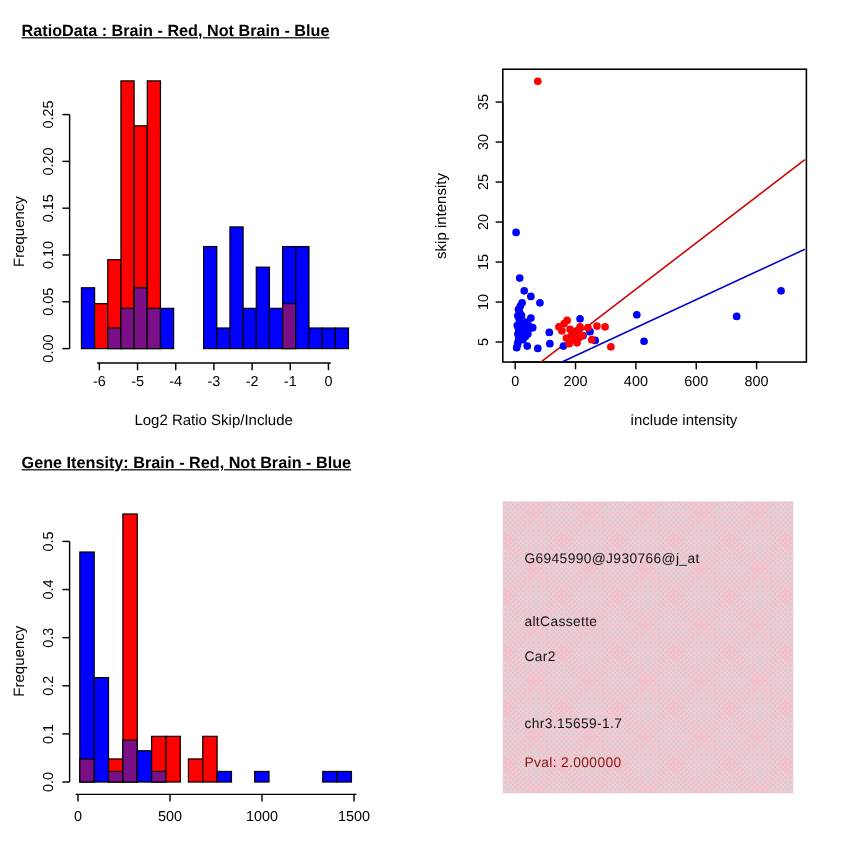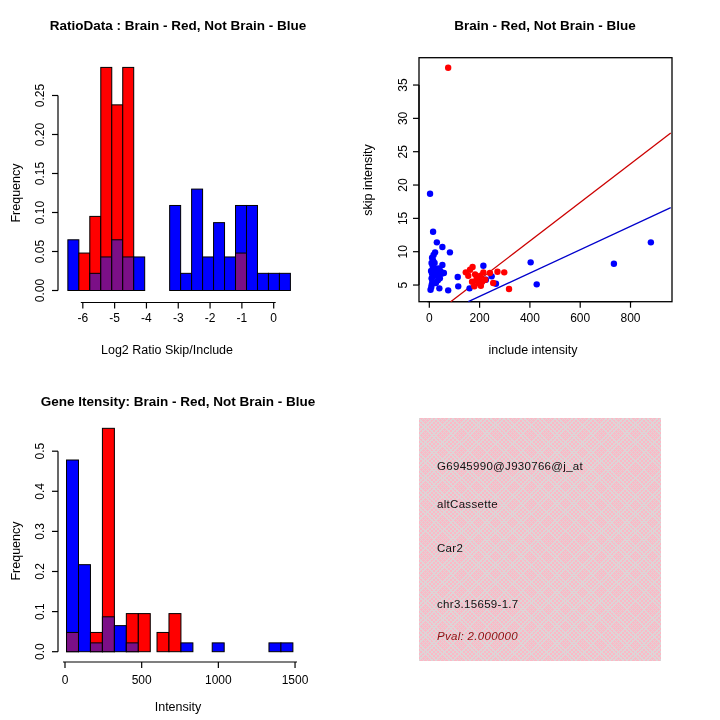--- a/index.html
+++ b/index.html
@@ -1,21 +1,21 @@
 <!DOCTYPE html>
 <html><head>
 <meta charset="utf-8">
 <style>
   html,body{margin:0;padding:0;background:#ffffff;}
   #stage{position:relative;width:720px;height:720px;background:#ffffff;overflow:hidden;
          font-family:"Liberation Sans",sans-serif;}
   .panel-svg{position:absolute;width:360px;height:360px;}
   svg text{font-family:"Liberation Sans",sans-serif;font-size:12px;fill:#000;}
-  .ptitle{position:absolute;height:17px;text-align:center;font-weight:bold;
-          font-size:13.5px;color:#000;white-space:nowrap;}
+  .ptitle{position:absolute;height:17px;font-weight:bold;
+          font-size:13.5px;color:#000;white-space:nowrap;text-decoration:underline;}
   .axlab{position:absolute;height:15px;text-align:center;font-size:12.5px;color:#000;white-space:nowrap;}
   .ylab{position:absolute;width:120px;height:16px;text-align:center;font-size:12.5px;color:#000;
         transform:rotate(-90deg);white-space:nowrap;}
   .info-box{position:absolute;left:419px;top:418px;width:242px;height:243px;
             background-color:#fbb9c6;
             background-image:
               repeating-linear-gradient(45deg,#ddd5d7 0 1px,transparent 1px 3px),
               repeating-linear-gradient(135deg,#ddd5d7 0 1px,transparent 1px 3px); text-align: right;}
   .info-line{position:absolute;left:18px;font-size:11.5px;letter-spacing:.3px;color:#111;white-space:nowrap;}
 </style>
@@ -71,21 +71,21 @@
       <rect x="213.56733828207848" y="222.63592233009712" width="10.975609756097555" height="67.86407766990288" fill="#0000ff" stroke="#000" stroke-width="1"></rect>
       <rect x="224.54294803817604" y="256.95798459993307" width="10.975609756097555" height="33.54201540006693" fill="#0000ff" stroke="#000" stroke-width="1"></rect>
       <rect x="235.5185577942736" y="205.4748911951791" width="10.975609756097555" height="85.02510880482089" fill="#0000ff" stroke="#000" stroke-width="1"></rect>
       <rect x="235.5185577942736" y="253.05775025108807" width="10.975609756097555" height="37.442249748911934" fill="#7b0f87" stroke="#000" stroke-width="1"></rect>
       <rect x="246.49416755037115" y="205.4748911951791" width="10.975609756097555" height="85.02510880482089" fill="#0000ff" stroke="#000" stroke-width="1"></rect>
       <rect x="257.4697773064687" y="273.33896886508205" width="10.975609756097583" height="17.16103113491795" fill="#0000ff" stroke="#000" stroke-width="1"></rect>
       <rect x="268.4453870625663" y="273.33896886508205" width="10.975609756097526" height="17.16103113491795" fill="#0000ff" stroke="#000" stroke-width="1"></rect>
       <rect x="279.4209968186638" y="273.33896886508205" width="10.975609756097583" height="17.16103113491795" fill="#0000ff" stroke="#000" stroke-width="1"></rect>
     </svg>
   <div class="ptitle" style="left:18px;top:18px;width:320px">RatioData : Brain - Red, Not Brain - Blue</div>
-  <div class="axlab" style="left:7px;top:343px;width:320px">Log2 Ratio Skip/Include</div>
+  <div class="axlab" style="left:18px;top:343px;width:320px">Log2 Ratio Skip/Include</div>
   <div class="ylab" style="left:-43px;top:185px">Frequency</div>
 
   <svg id="svg-tr" class="panel-svg" style="left:360px;top:0" viewBox="0 0 360 360">
       <line x1="67.31113320079523" y1="301.7" x2="272.50397614314113" y2="301.7" stroke="#000000" stroke-width="1.2"></line>
       <line x1="69.31113320079523" y1="301.7" x2="69.31113320079523" y2="307.7" stroke="#000000" stroke-width="1.2"></line>
       <text x="69.31113320079523" y="322" text-anchor="middle">0</text>
       <line x1="119.6093439363817" y1="301.7" x2="119.6093439363817" y2="307.7" stroke="#000000" stroke-width="1.2"></line>
       <text x="119.6093439363817" y="322" text-anchor="middle">200</text>
       <line x1="169.90755467196817" y1="301.7" x2="169.90755467196817" y2="307.7" stroke="#000000" stroke-width="1.2"></line>
       <text x="169.90755467196817" y="322" text-anchor="middle">400</text>
@@ -172,22 +172,21 @@
       <circle cx="120.86679920477137" cy="285.7" r="3.2" fill="#ff0000"></circle>
       <circle cx="122.12425447316103" cy="281.7" r="3.2" fill="#ff0000"></circle>
       <circle cx="123.3817097415507" cy="272.3666666666667" r="3.2" fill="#ff0000"></circle>
       <circle cx="125.14214711729622" cy="279.7" r="3.2" fill="#ff0000"></circle>
       <circle cx="129.92047713717693" cy="273.0333333333333" r="3.2" fill="#ff0000"></circle>
       <circle cx="133.18986083499004" cy="283.0333333333333" r="3.2" fill="#ff0000"></circle>
       <circle cx="137.4652087475149" cy="271.7" r="3.2" fill="#ff0000"></circle>
       <circle cx="144.2554671968191" cy="272.3666666666667" r="3.2" fill="#ff0000"></circle>
       <circle cx="149.03379721669978" cy="289.0333333333333" r="3.2" fill="#ff0000"></circle>
     </svg>
-  <div class="ptitle" style="left:435px;top:18px;width:220px">Brain - Red, Not Brain - Blue</div>
-  <div class="axlab" style="left:423px;top:343px;width:220px">include intensity</div>
+  <div class="axlab" style="left:460px;top:343px;width:220px">include intensity</div>
   <div class="ylab" style="left:309px;top:172px">skip intensity</div>
 
   <svg id="svg-bl" class="panel-svg" style="left:0;top:360px" viewBox="0 0 360 360">
       <line x1="62.99341810978338" y1="302" x2="297.0400664579206" y2="302" stroke="#000000" stroke-width="1.2"></line>
       <line x1="64.99341810978338" y1="302" x2="64.99341810978338" y2="308" stroke="#000000" stroke-width="1.2"></line>
       <text x="64.99341810978338" y="324" text-anchor="middle">0</text>
       <line x1="141.67563422582913" y1="302" x2="141.67563422582913" y2="308" stroke="#000000" stroke-width="1.2"></line>
       <text x="141.67563422582913" y="324" text-anchor="middle">500</text>
       <line x1="218.35785034187487" y1="302" x2="218.35785034187487" y2="308" stroke="#000000" stroke-width="1.2"></line>
       <text x="218.35785034187487" y="324" text-anchor="middle">1000</text>
@@ -217,25 +216,24 @@
       <rect x="126.33919100261998" y="253.60239726027396" width="11.962425714103134" height="38.09760273972603" fill="#ff0000" stroke="#000" stroke-width="1"></rect>
       <rect x="126.33919100261998" y="282.87739726027394" width="11.962425714103134" height="8.822602739726051" fill="#7b0f87" stroke="#000" stroke-width="1"></rect>
       <rect x="138.30161671672312" y="253.60239726027396" width="11.96242571410312" height="38.09760273972603" fill="#ff0000" stroke="#000" stroke-width="1"></rect>
       <rect x="157.0120774490383" y="272.4506849315068" width="11.962425714103148" height="19.24931506849316" fill="#ff0000" stroke="#000" stroke-width="1"></rect>
       <rect x="168.97450316314143" y="253.60239726027396" width="11.96242571410312" height="38.09760273972603" fill="#ff0000" stroke="#000" stroke-width="1"></rect>
       <rect x="180.93692887724455" y="282.87739726027394" width="11.962425714103148" height="8.822602739726051" fill="#0000ff" stroke="#000" stroke-width="1"></rect>
       <rect x="212.22327305259122" y="282.87739726027394" width="11.96242571410312" height="8.822602739726051" fill="#0000ff" stroke="#000" stroke-width="1"></rect>
       <rect x="268.96811297846506" y="282.87739726027394" width="11.962425714103176" height="8.822602739726051" fill="#0000ff" stroke="#000" stroke-width="1"></rect>
       <rect x="280.93053869256823" y="282.87739726027394" width="11.96242571410312" height="8.822602739726051" fill="#0000ff" stroke="#000" stroke-width="1"></rect>
     </svg>
-  <div class="ptitle" style="left:18px;top:394px;width:320px">Gene Itensity: Brain - Red, Not Brain - Blue</div>
-  <div class="axlab" style="left:18px;top:700px;width:320px">Intensity</div>
+  <div class="ptitle" style="left:18px;top:378px;width:320px">Gene Itensity: Brain - Red, Not Brain - Blue</div>
   <div class="ylab" style="left:-43px;top:543px">Frequency</div>
 
   <div class="info-box">
     <div class="info-line" style="top:42px">G6945990@J930766@j_at</div>
-    <div class="info-line" style="top:80px">altCassette</div>
+    <div class="info-line" style="top:95px">altCassette</div>
     <div class="info-line" style="top:124px">Car2</div>
     <div class="info-line" style="top:180px">chr3.15659-1.7</div>
-    <div class="info-line" style="top: 212px; color: rgb(139, 16, 16); font-style: italic;">Pval: 2.000000</div>
+    <div class="info-line" style="top: 212px; color: rgb(139, 16, 16);">Pval: 2.000000</div>
   </div>
 
 </div>
 
 </body></html>

